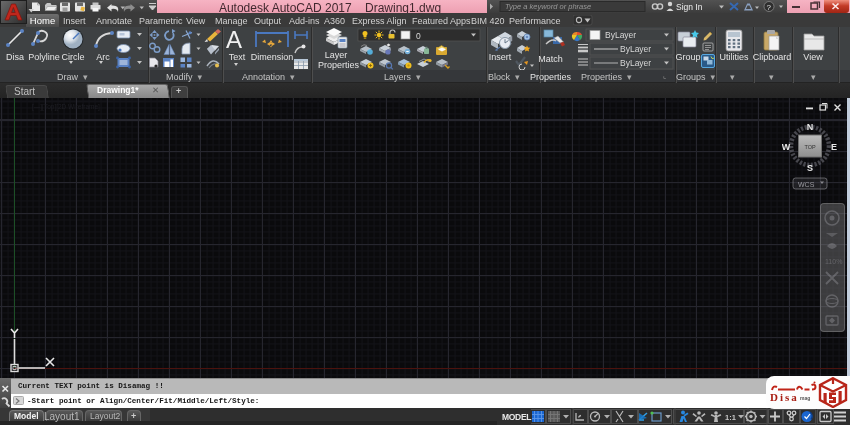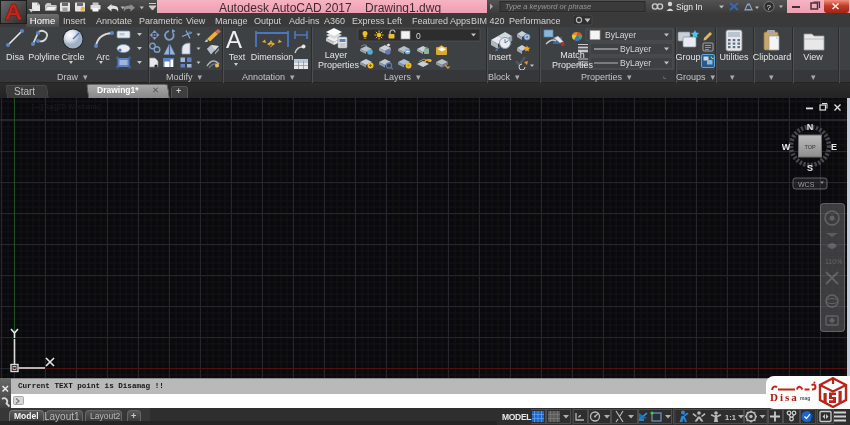--- a/index.html
+++ b/index.html
@@ -97,21 +97,21 @@
   <div id="menurow"></div>
   <div id="hometab">Home</div>
   <div class="mtab" style="left:63px">Insert</div>
   <div class="mtab" style="left:96px">Annotate</div>
   <div class="mtab" style="left:139px">Parametric</div>
   <div class="mtab" style="left:186px">View</div>
   <div class="mtab" style="left:215px">Manage</div>
   <div class="mtab" style="left:254px">Output</div>
   <div class="mtab" style="left:289px">Add-ins</div>
   <div class="mtab" style="left:324px">A360</div>
-  <div class="mtab" style="left:352px">Express Left</div>
+  <div class="mtab" style="left:352px">Express Align</div>
   <div class="mtab" style="left:412px">Featured Apps</div>
   <div class="mtab" style="left:471px">BIM 420</div>
   <div class="mtab" style="left:509px">Performance</div>
   <svg class="ab" style="left:573px;top:15px" width="20" height="11" viewBox="0 0 20 11">
       <rect x="0" y="0" width="19" height="10" rx="2" fill="#2f2f2f" stroke="#555" stroke-width="0.6"></rect>
       <circle cx="6" cy="5" r="2.6" fill="none" stroke="#b8b8b8" stroke-width="1.1"></circle>
       <path d="M11.5 3.5 h6 l-3 4 Z" fill="#c2c2c2"></path>
     </svg>
   <div id="ribbon"></div>
   <div id="labelrow"></div>
@@ -393,21 +393,21 @@
     <text x="80" y="24" font-size="8.5" fill="#d8d8d8" font-family="Liberation Sans">ByLayer</text>
     <path d="M124 19.5 l5 0 -2.5 3 Z" fill="#c2c2c2"></path>
     <g stroke="#c8c8c8">
         <path d="M38 31 h10 M38 34 h10 M38 37 h10" stroke-width="1.2"></path>
       </g>
     <rect x="50" y="29" width="83" height="12" fill="none" stroke="#555" stroke-width="0.8"></rect>
     <path d="M54 35 h24" stroke="#d0d0d0" stroke-width="0.8"></path>
     <text x="80" y="38" font-size="8.5" fill="#d8d8d8" font-family="Liberation Sans">ByLayer</text>
     <path d="M124 33.5 l5 0 -2.5 3 Z" fill="#c2c2c2"></path>
   </svg>
-  <div class="biglabel" style="left:550px;top:50px;width:45px;line-height:10px">Match<br>Properties</div>
+  <div class="biglabel" style="left:528px;top:50px;width:45px;line-height:18px">Match<br>Properties</div>
 
   <svg class="ab" style="left:676px;top:28px" width="40" height="42" viewBox="0 0 40 42">
     <rect x="2" y="4" width="12" height="9" rx="1" fill="#c8d0d8" stroke="#889" stroke-width="0.7"></rect>
     <rect x="7" y="9" width="13" height="10" rx="1" fill="#e8ecf0" stroke="#889" stroke-width="0.7"></rect>
     <path d="M19 2 l1.2 2.6 2.8 0.4 -2 2 0.5 2.8 -2.5-1.3 -2.5 1.3 0.5-2.8 -2-2 2.8-0.4 Z" fill="#48c8e8"></path>
     <g transform="translate(26,2)">
         <path d="M2 8 l6-6 2 2 -6 6 -2.5 0.5 Z" fill="#d8b868"></path>
         <path d="M8 2 l2 2" stroke="#a88838" stroke-width="1"></path>
       </g>
     <g transform="translate(26,14)">
@@ -521,20 +521,21 @@
   <div id="cmdwhite"></div>
   <svg class="ab" style="left:0;top:378px;z-index:3" width="11" height="30" viewBox="0 0 11 30">
     <path d="M2.5 8 l5.5 5.5 M8 8 l-5.5 5.5" stroke="#e8e8e8" stroke-width="1.6"></path>
     <path d="M2 21 a3.2 3.2 0 0 1 4.5 4.5 l3 3" stroke="#d8d8d8" stroke-width="1.8" fill="none"></path>
   </svg>
   <div class="cmdtext" style="left:18px;top:381.5px">Current TEXT point is Disamag !!</div>
   <div class="ab" style="left:13px;top:396px;width:11px;height:9px;background:#d8d8d8;border:1px solid #aaa;border-radius:1.5px"></div>
   <svg class="ab" style="left:14px;top:396.5px" width="9" height="8" viewBox="0 0 9 8">
       <path d="M2 1.5 l3 2.5 -3 2.5" fill="none" stroke="#777" stroke-width="1.2"></path>
     </svg>
+  <div class="cmdtext" style="left:27px;top:397px">-Start point or Align/Center/Fit/Middle/Left/Style:</div>
   <div id="bottombar"></div>
   <div class="ab" style="left:0;top:408px;width:150px;height:13px;background:#373737"></div>
   <div class="ab" style="left:0;top:421px;width:497px;height:4px;background:#252525"></div>
 
   <div class="ab" style="left:9px;top:410px;width:35px;height:11px;background:linear-gradient(#5a5a5a,#3c3c3c);border:1px solid #777;border-bottom:none;border-radius:4px 4px 0 0"></div>
   <div class="txt" style="left:14px;top:411px;font-size:8.5px;font-weight:bold;color:#f4f4f4">Model</div>
   <div class="ab" style="left:46px;top:410px;width:37px;height:11px;background:linear-gradient(#585858,#3a3a3a);border:1px solid #666;border-bottom:none;border-radius:4px 4px 0 0"></div>
   <div class="txt" style="left:44px;top:411px;font-size:10px;color:#b8b8b8">Layout1</div>
   <div class="ab" style="left:85px;top:410px;width:37px;height:11px;background:linear-gradient(#585858,#3a3a3a);border:1px solid #666;border-bottom:none;border-radius:4px 4px 0 0"></div>
   <div class="txt" style="left:90px;top:411px;font-size:8.5px;color:#b8b8b8">Layout2</div>

